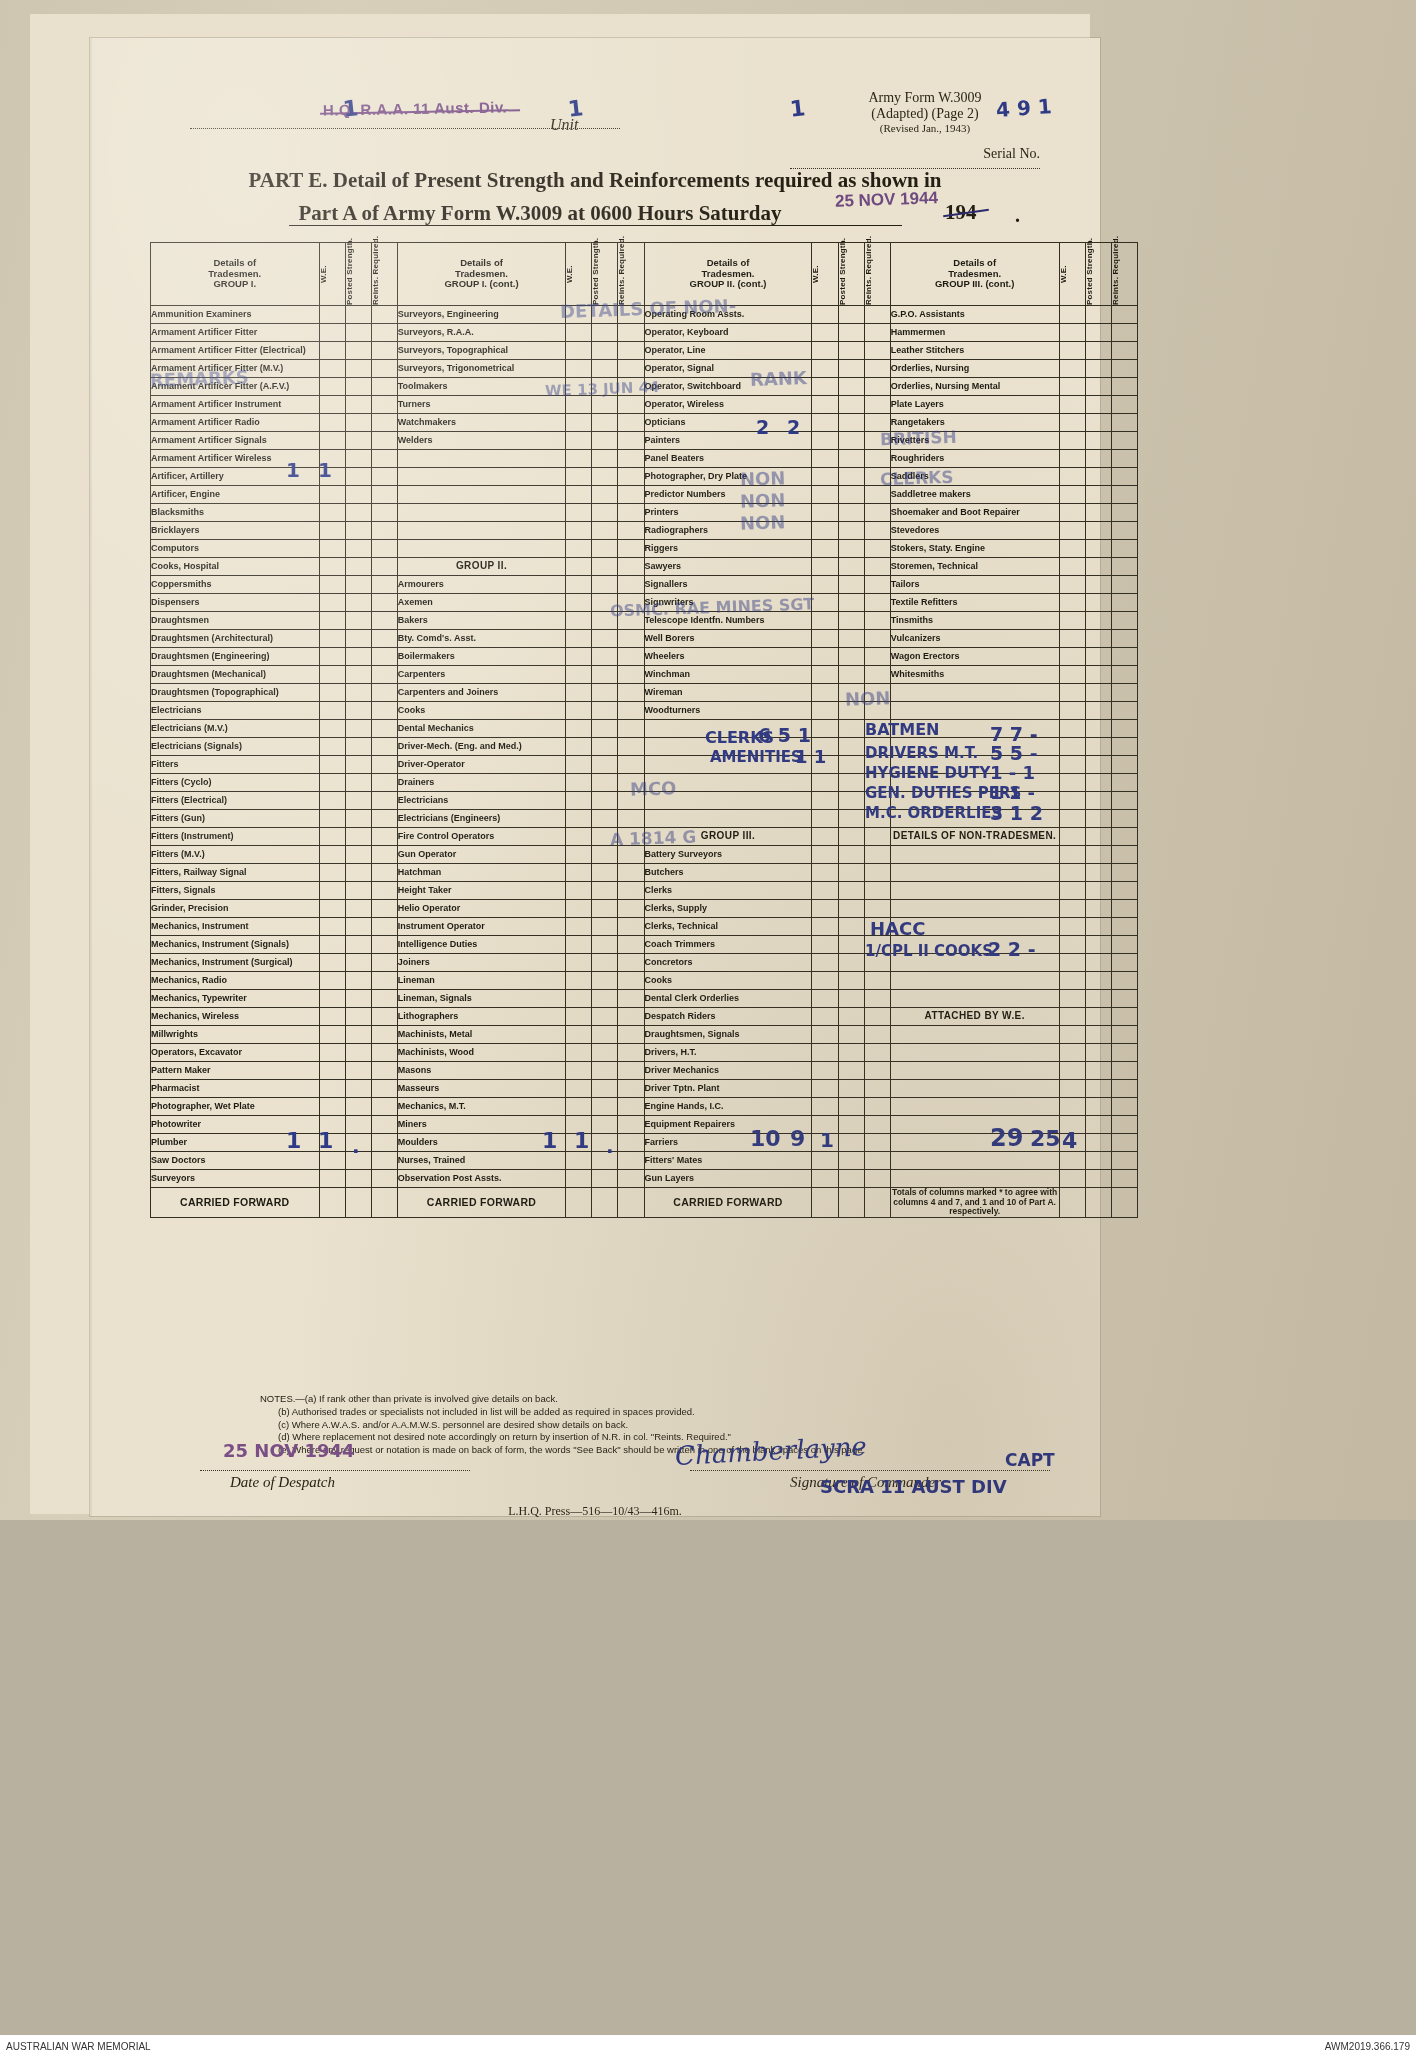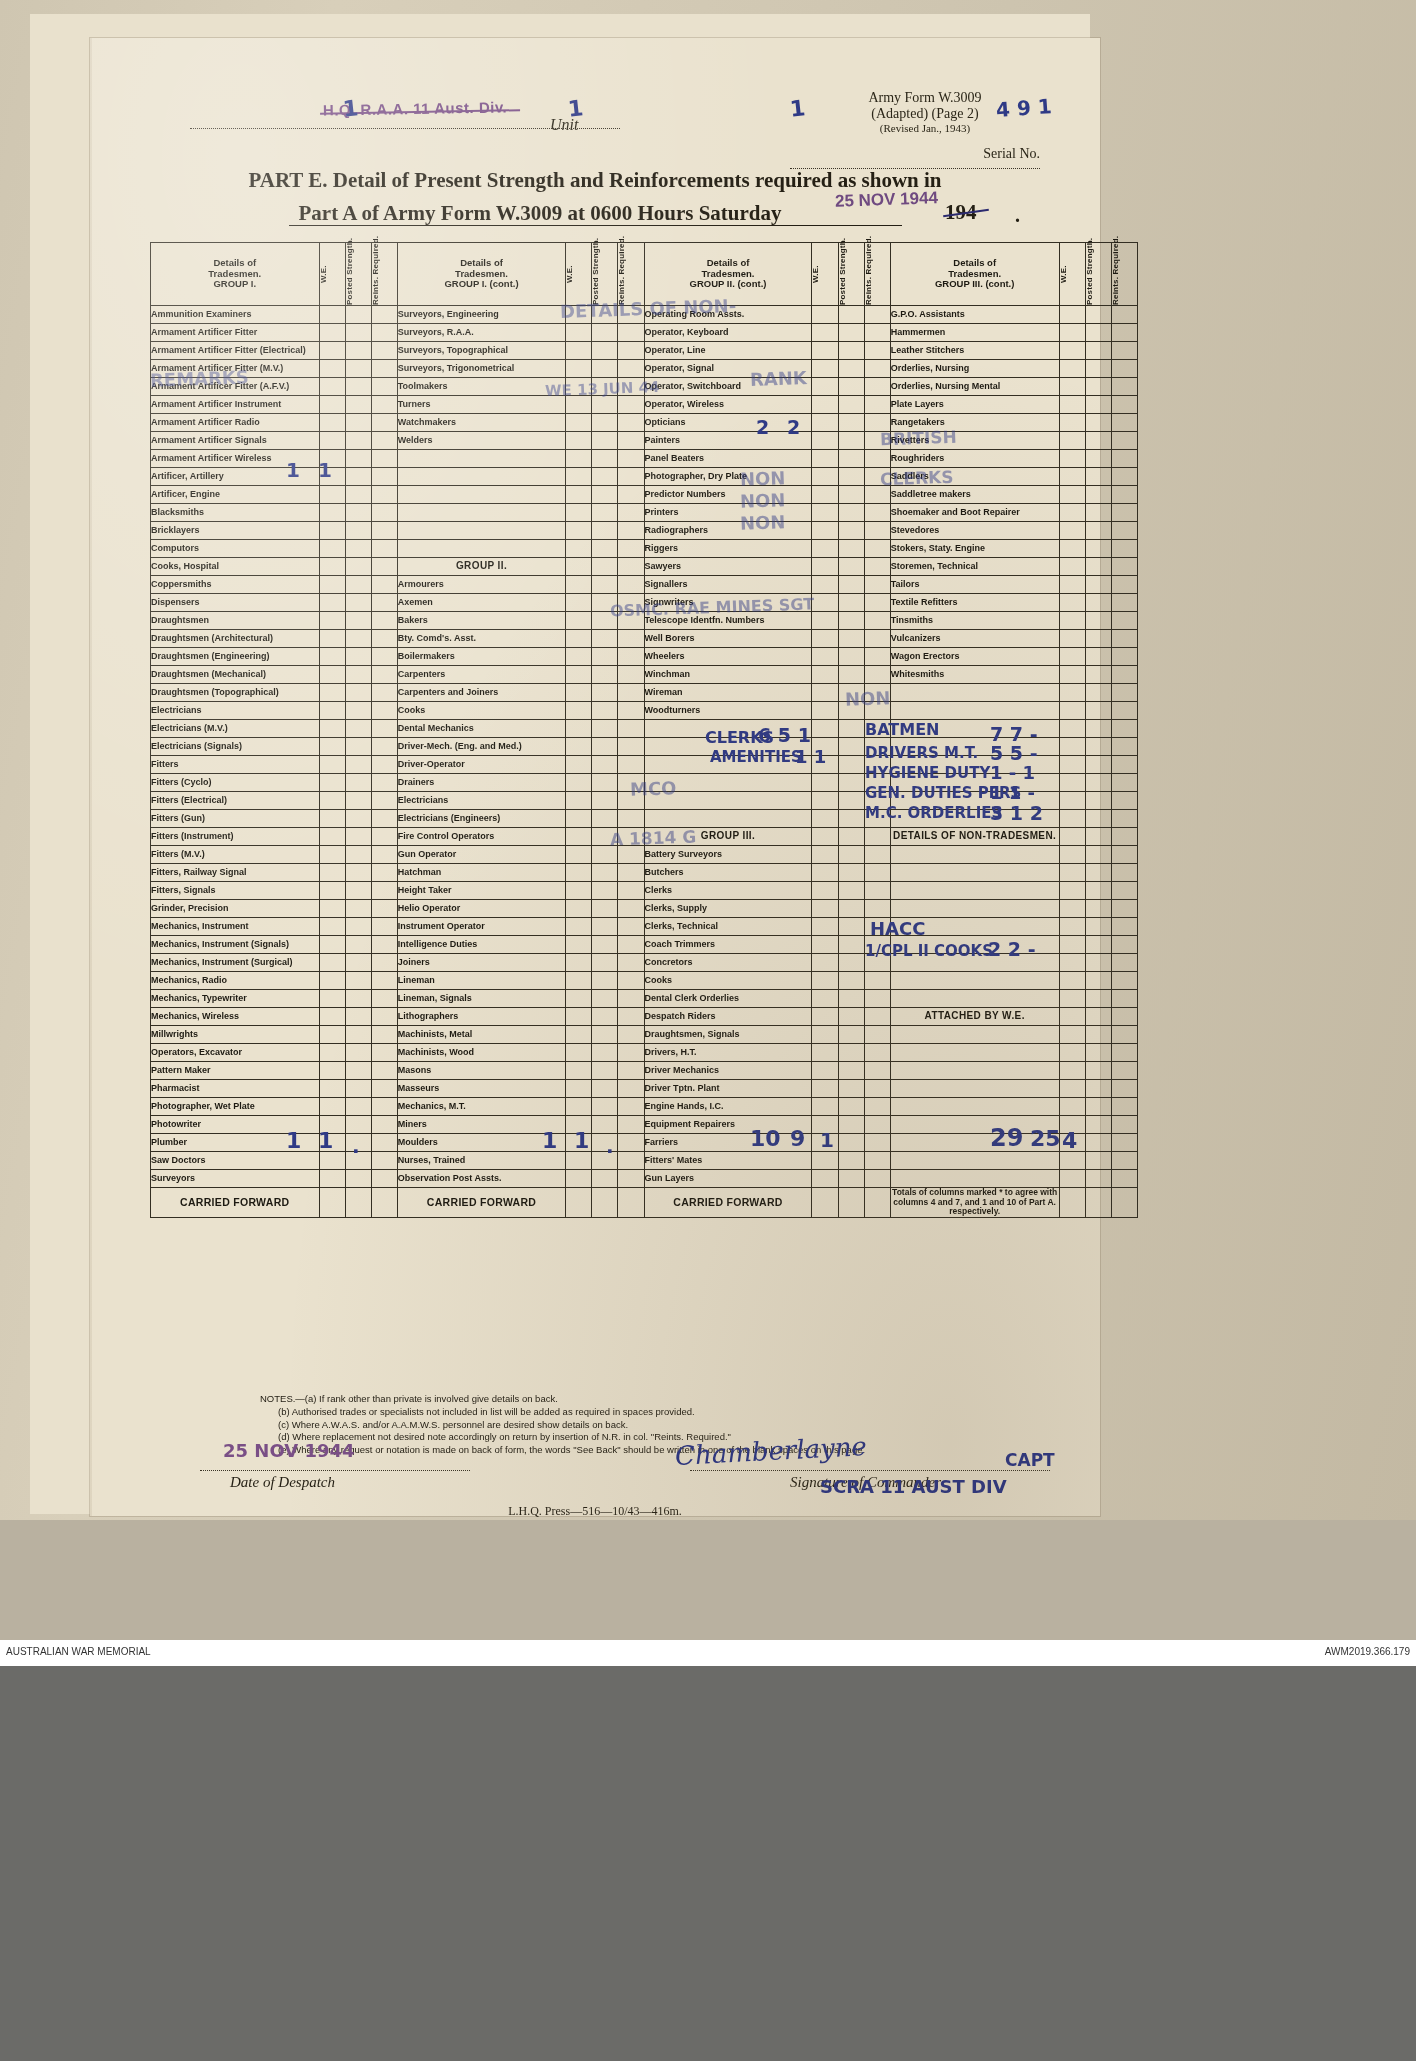--- a/index.html
+++ b/index.html
@@ -1,17 +1,17 @@
 <!DOCTYPE html>
 <html><head>
 <meta charset="utf-8">
 <style>
   html,body{margin:0;padding:0;background:#6b6b68;}
   body{font-family:"Liberation Serif", serif;}
-  #page{position:relative;width:1416px;height:1666px;background:#8b5cf6;overflow:hidden;}
+  #page{position:relative;width:1416px;height:2061px;background:#8b5cf6;overflow:hidden;}
   #paperwrap{position:absolute;left:0;top:0;width:1416px;height:1520px;
              background:linear-gradient(100deg,#cfc6b1 0%, #d8cfba 20%, #cdc4af 60%, #c3b9a3 100%);}
   #bottombar{position:absolute;left:0;top:1520px;width:1416px;height:541px;background:#b9b1a0;}
   #footerbar{position:absolute;left:0;bottom:0;width:1416px;height:26px;background:#ffffff;}
   #footerbar .fl{position:absolute;left:6px;top:6px;font-family:"Liberation Sans",sans-serif;font-size:10px;color:#333;}
   #footerbar .fr{position:absolute;right:6px;top:6px;font-family:"Liberation Sans",sans-serif;font-size:10px;color:#333;}
 
   
   .page{position:absolute;left:30px;top:14px;width:1060px;height:1500px;
         background:#e9e1cd;}

